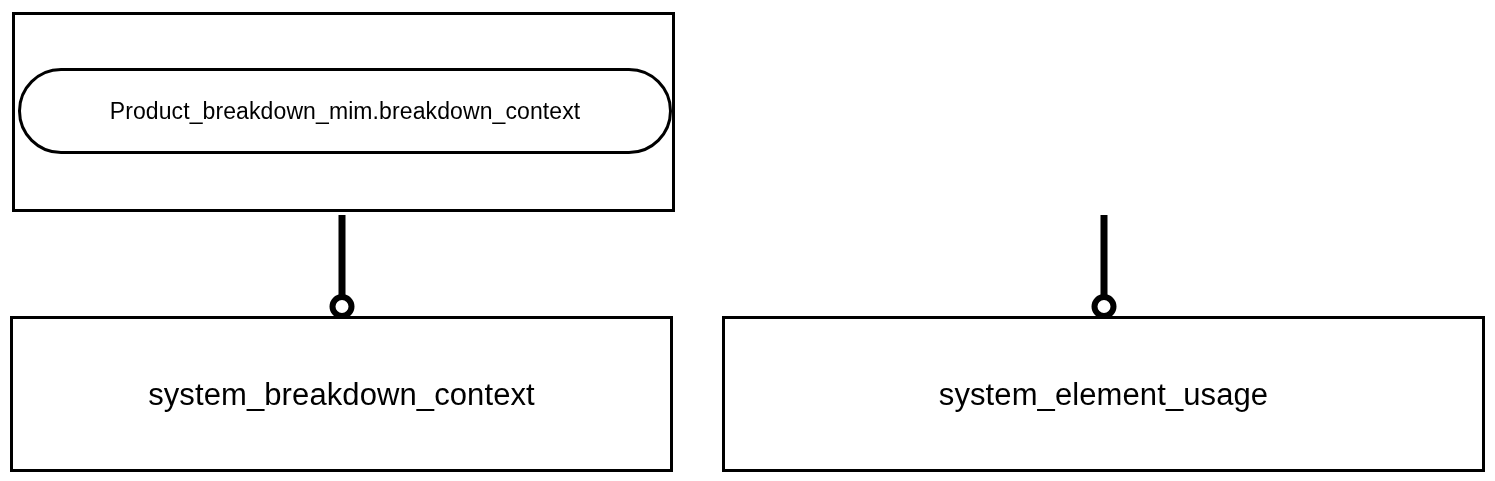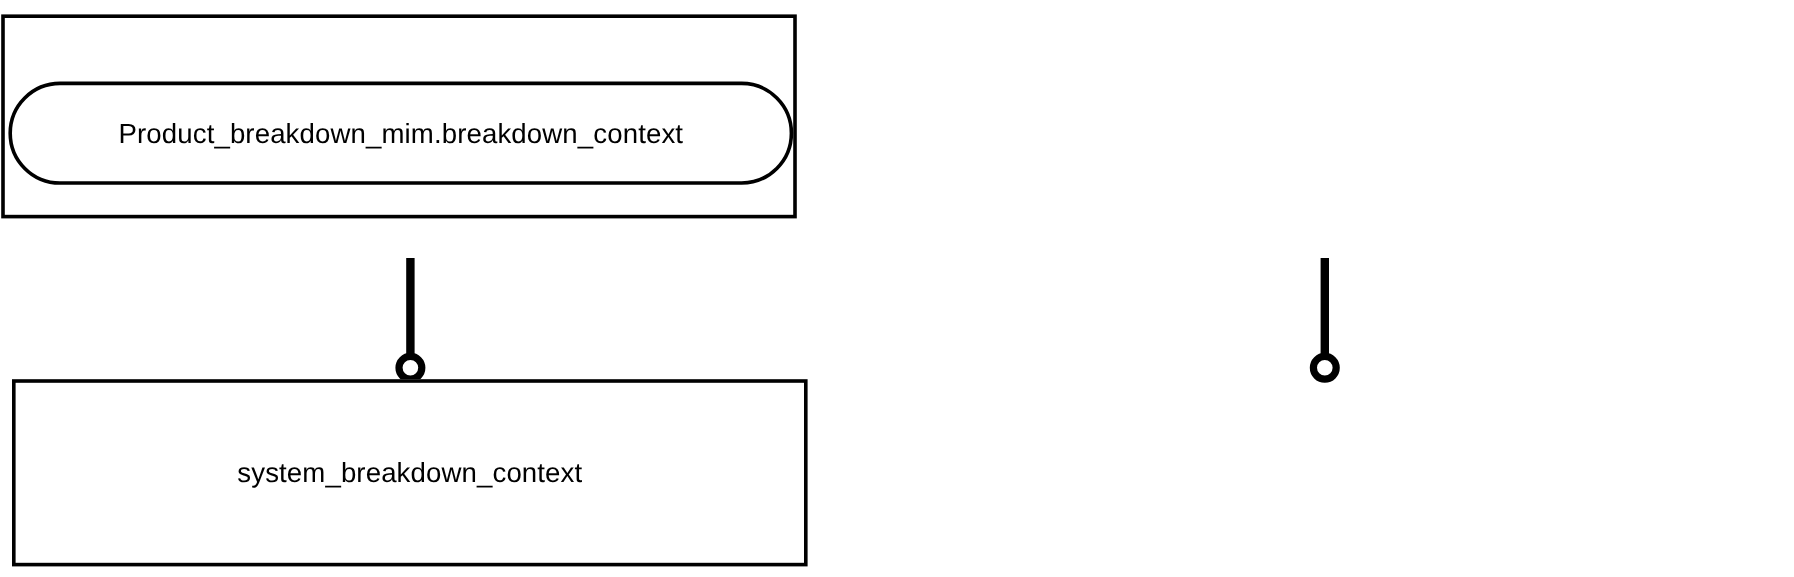--- a/index.html
+++ b/index.html
@@ -55,21 +55,21 @@
     position: absolute;
     box-sizing: border-box;
     border: 3px solid #000000;
     background: #ffffff;
     display: flex;
     align-items: center;
     justify-content: center;
   }
 
   .entity-label {
-    font-size: 23px;
+    font-size: 31px;
     line-height: 1;
     color: #000000;
     letter-spacing: 0.1px;
     white-space: nowrap;
     text-align: center;
   }
 
   
   .connector {
     position: absolute;
@@ -94,35 +94,38 @@
     background: #ffffff;
     left: 50%;
     transform: translateX(-50%);
   }
 </style>
 </head>
 <body>
 
 <div id="diagram-canvas">
 
-  <div class="pkg-box" style="left:1px; top:12px; width:663px; height:170px;">
+  <div class="pkg-box" style="left:12px; top:12px; width:663px; height:200px;">
     <div class="stadium" style="left:3px; top:53px; width:654px; height:86px;">
       <span class="stadium-label">Product_breakdown_mim.breakdown_context</span>
     </div>
   </div>
 
   <div class="connector" style="left:329px; top:215px; width:25px; height:104px;">
     <div class="connector-stem" style="height:84px;"></div>
     <div class="connector-socket" style="top:79px;"></div>
   </div>
 
   <div class="entity-box" style="left:10px; top:316px; width:663px; height:156px;">
     <span class="entity-label">system_breakdown_context</span>
   </div>
 
 
   <div class="connector" style="left:1091px; top:215px; width:25px; height:104px;">
     <div class="connector-stem" style="height:84px;"></div>
     <div class="connector-socket" style="top:79px;"></div>
   </div>
 
+  <div class="entity-box" style="left:722px; top:316px; width:763px; height:156px;">
+    <span class="entity-label">system_element_usage</span>
+  </div>
 
 </div>
 
 </body></html>

